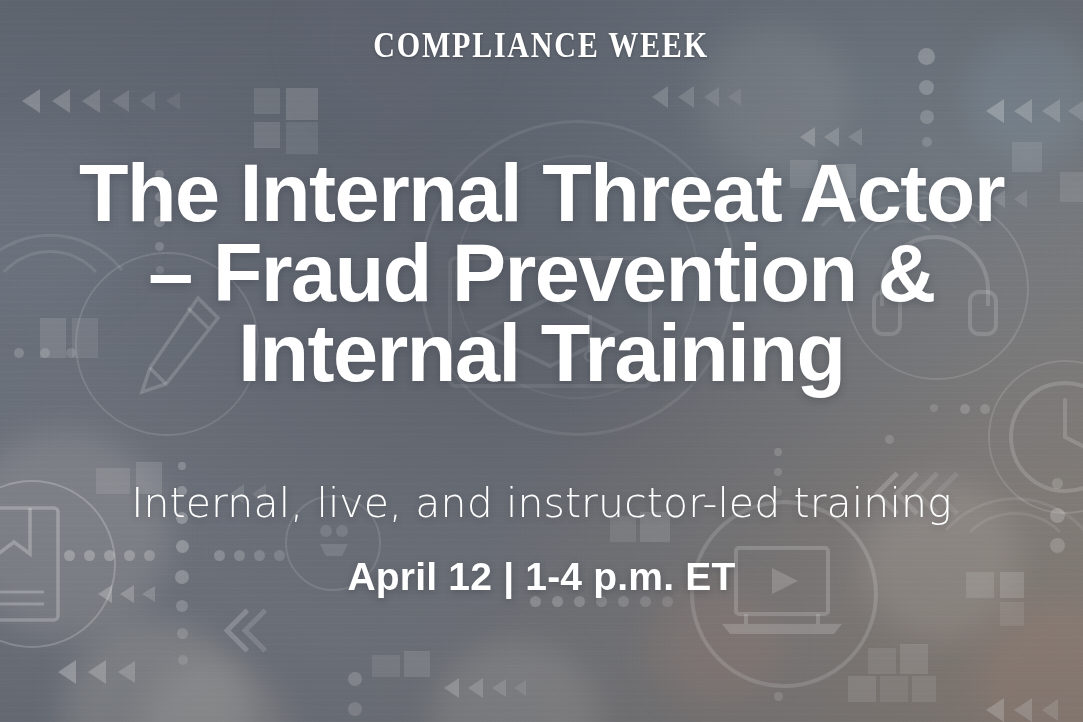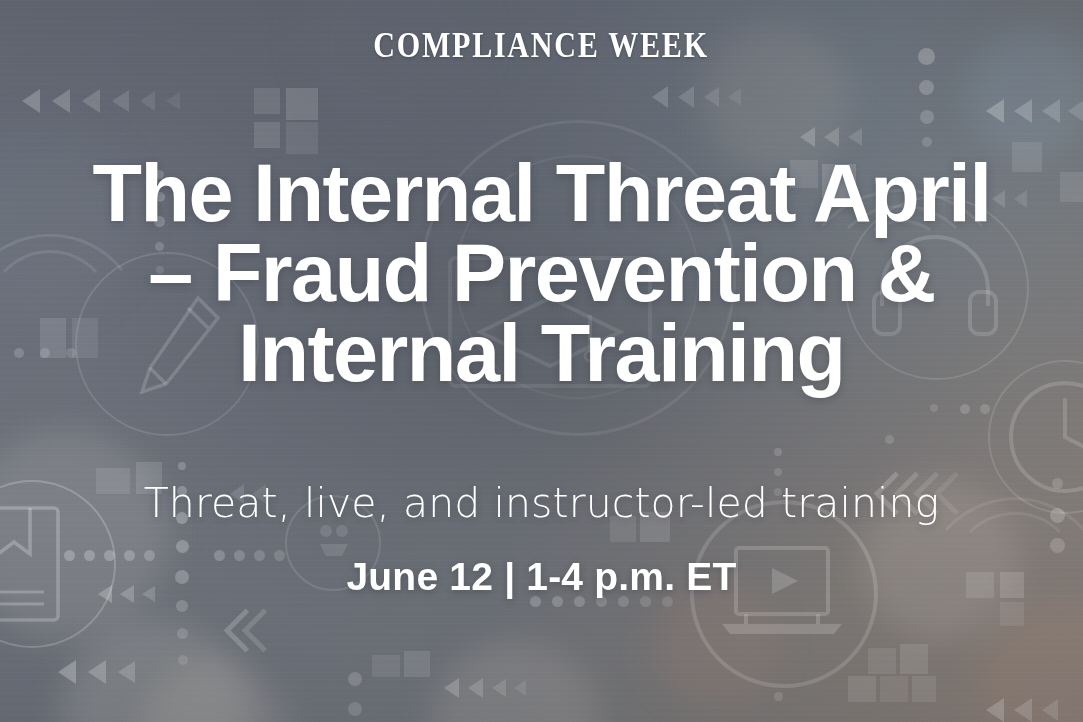--- a/index.html
+++ b/index.html
@@ -399,23 +399,23 @@
 
   </div>
 
   <div class="bg-layer bg-scrim"></div>
 
   <div id="content">
 
     <div class="logo">COMPLIANCE WEEK</div>
 
     <h1 class="headline">
-      <span class="hl-line">The Internal Threat April</span>
+      <span class="hl-line">The Internal Threat Actor</span>
       <span class="hl-line">– Fraud Prevention &amp;</span>
       <span class="hl-line">Internal Training</span>
     </h1>
 
-    <div class="subhead">Threat, live, and instructor-led training</div>
-
-    <div class="dateline">June 12 | 1-4 p.m. ET</div>
+    <div class="subhead">Internal, live, and instructor-led training</div>
+
+    <div class="dateline">April 12 | 1-4 p.m. ET</div>
 
   </div>
 </div>
 
 </body></html>

